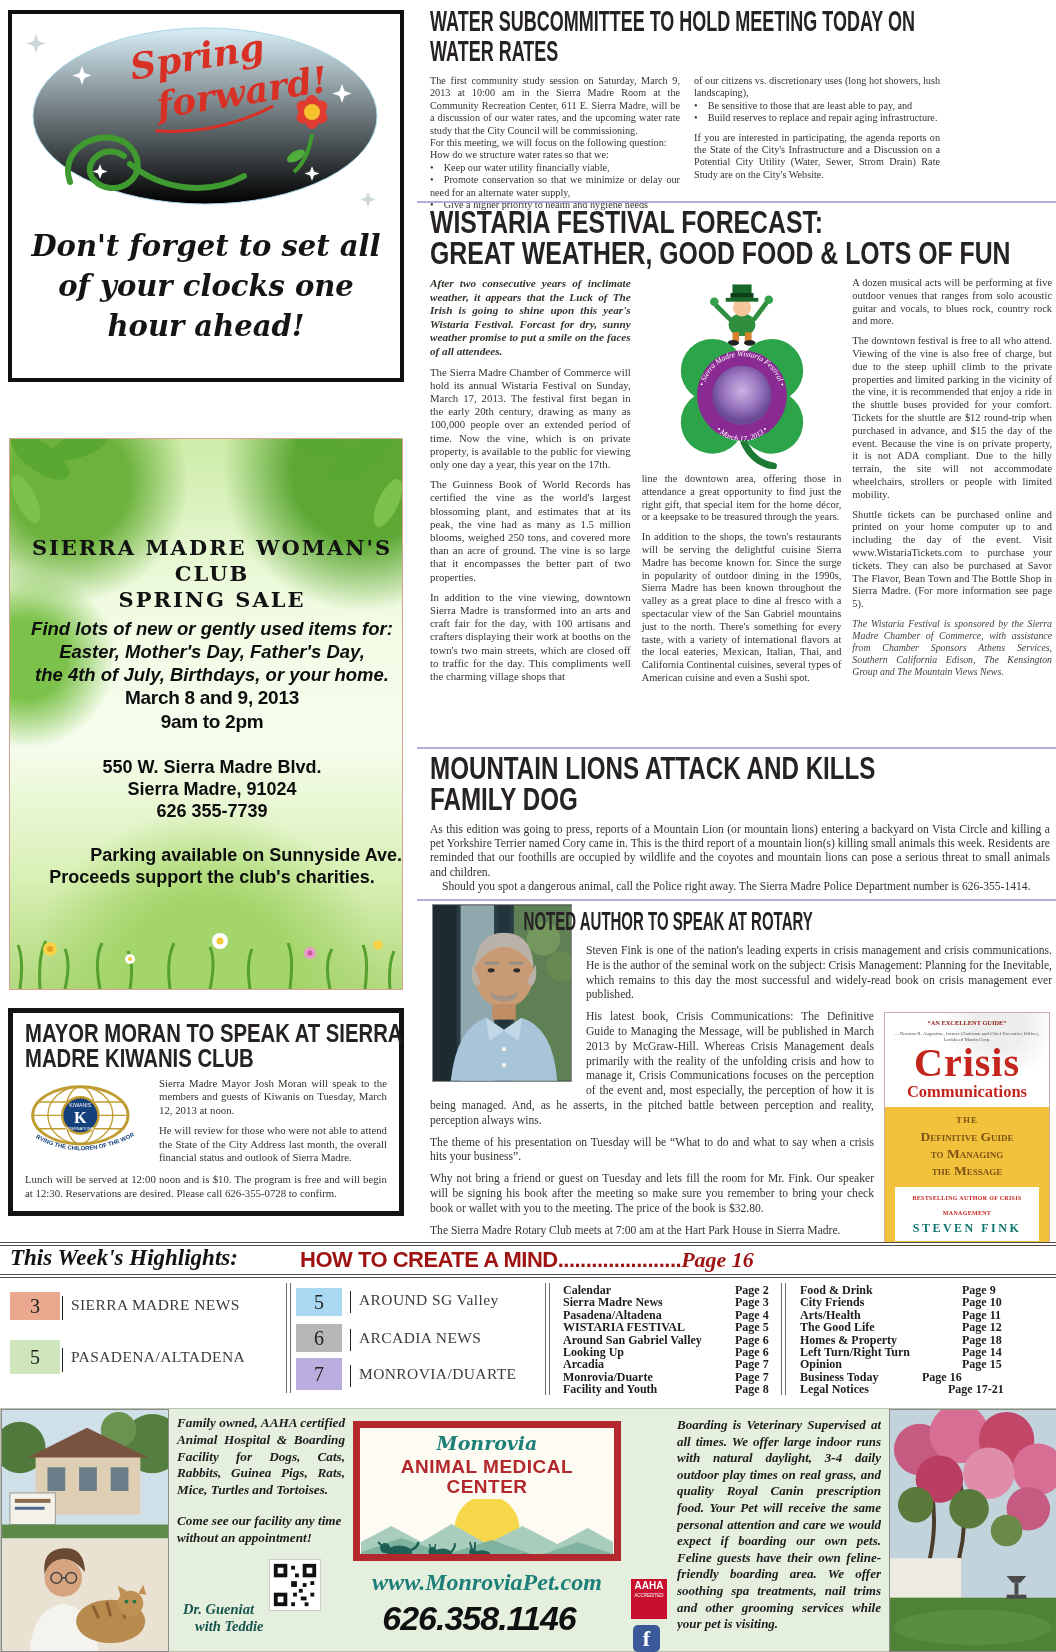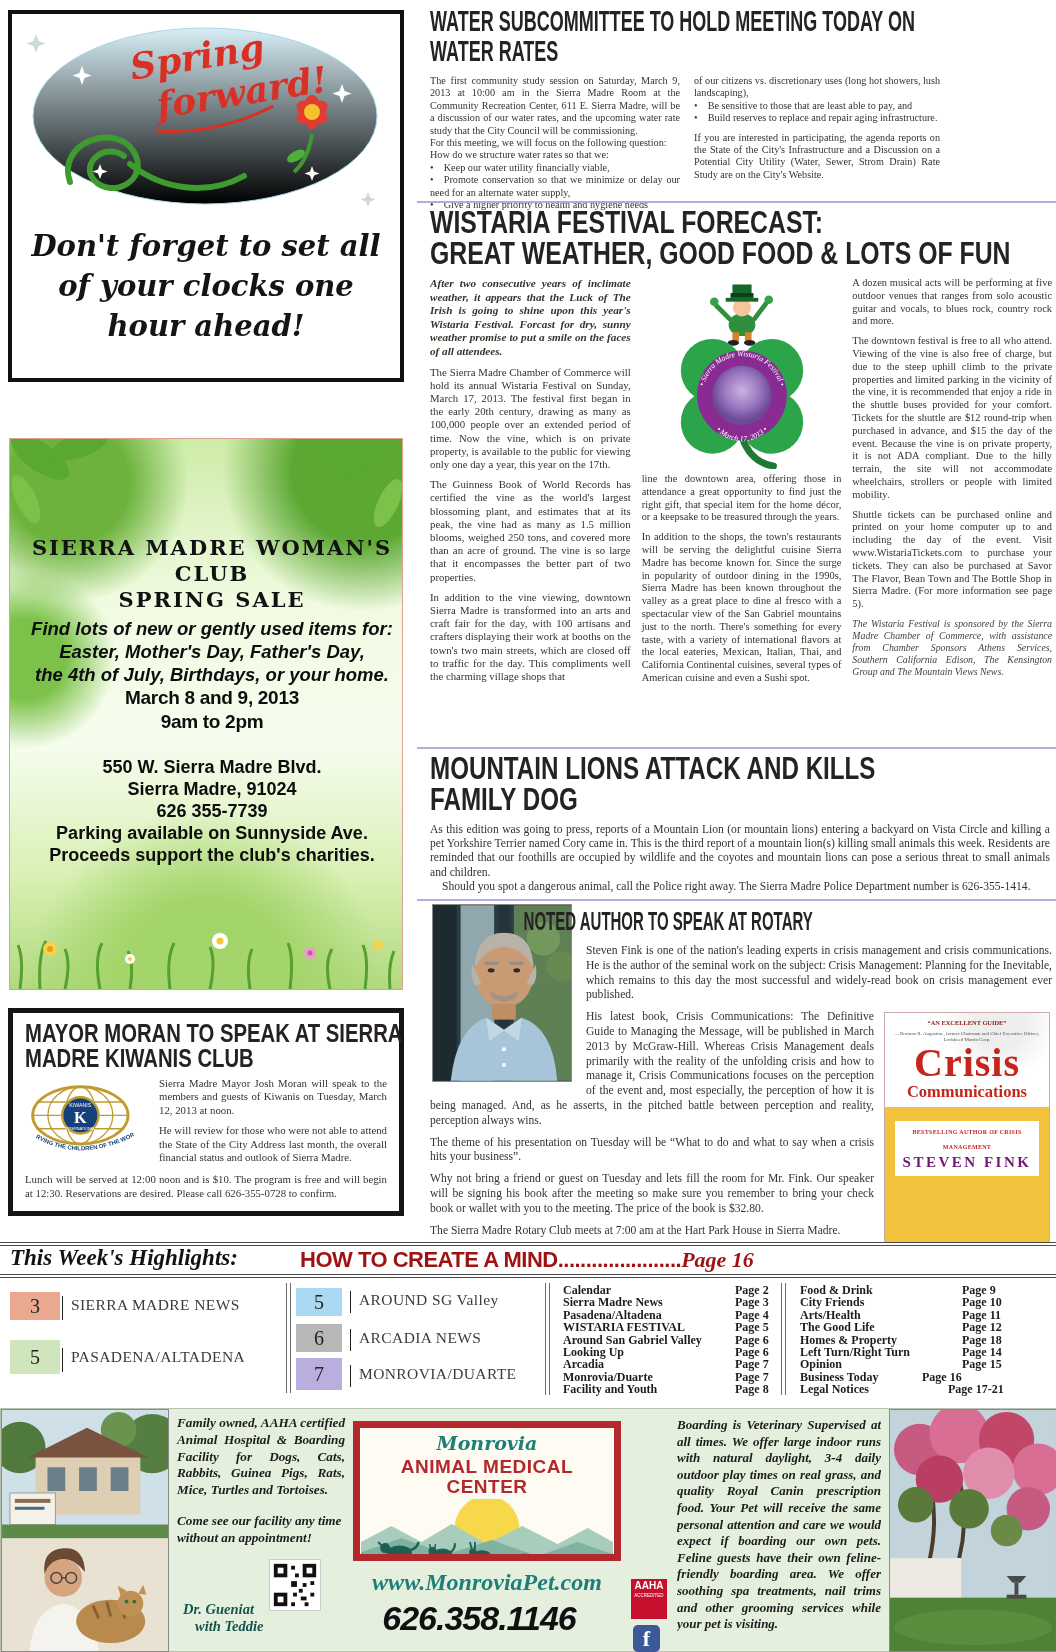--- a/index.html
+++ b/index.html
@@ -59,21 +59,21 @@
   .bc-blurb { font-size:6.4px; font-weight:bold; color:#8a1a12; }
   .bc-attr { font-size:5px; color:#555; line-height:6px; }
   .bc-t1 { font-size:40px; line-height:40px; font-weight:bold; color:#c4251d; letter-spacing:1px; }
   .bc-t2 { font-size:16.5px; line-height:17px; font-weight:bold; color:#c4251d; }
   .bc-bottom { height:138px; background:#f3c23c; padding:6px 10px 0 10px; text-align:center; }
   .bc-sub { color:#7c5416; font-weight:bold; }
   .bc-sub .s1 { font-size:9px; letter-spacing:1px; }
   .bc-sub .s2 { font-size:13.5px; line-height:17px; font-variant:small-caps; }
   .bc-panel { background:#fff; margin-top:8px; padding:4px 2px 6px 2px; }
   .bc-tag { font-size:6px; font-weight:bold; color:#c4251d; letter-spacing:.3px; }
-  .bc-author { font-size:15px; font-weight:bold; color:#701a75; letter-spacing:2.5px; }
+  .bc-author { font-size:12px; font-weight:bold; color:#0f766e; letter-spacing:2.5px; }
 
   
   #spring-ad { left:8px; top:10px; width:396px; height:372px; border:4px solid #101010; background:#fff; }
   .spring-msg { text-align:center; font-weight:bold; font-style:italic; font-size:29px; line-height:40px;
                 color:#141414; margin-top:8px; font-family:"DejaVu Serif", serif; }
 
   
   #club-ad { left:9px; top:438px; width:394px; height:552px; border:1px solid #dba293; overflow:hidden;
     background:
       radial-gradient(circle at 15% 8%, #6cb23c 0 60px, rgba(108,178,60,0) 120px),
@@ -319,20 +319,26 @@
   <p class="just" style="margin-top:10px;">Steven Fink is one of the nation's leading experts in crisis management and crisis communications. He is the author of the seminal work on the subject: Crisis Management: Planning for the Inevitable, which remains to this day the most successful and widely-read book on crisis management ever published.</p>
   <p class="pgap just">
     <span class="book">
       <span class="bc-top" style="display:block;">
         <span class="bc-blurb" style="display:block;">“AN EXCELLENT GUIDE”</span>
         <span class="bc-attr" style="display:block;">—Norman R. Augustine, former Chairman and Chief Executive Officer, Lockheed Martin Corp.</span>
         <span class="bc-t1" style="display:block;">Crisis</span>
         <span class="bc-t2" style="display:block;">Communications</span>
       </span>
       <span class="bc-bottom" style="display:block;">
+        <span class="bc-sub" style="display:block;">
+          <span class="s1" style="display:block;">THE</span>
+          <span class="s2" style="display:block;">Definitive Guide</span>
+          <span class="s2" style="display:block;">to Managing</span>
+          <span class="s2" style="display:block;">the Message</span>
+        </span>
         <span class="bc-panel" style="display:block;">
           <span class="bc-tag" style="display:block;">BESTSELLING AUTHOR OF CRISIS MANAGEMENT</span>
           <span class="bc-author" style="display:block;">STEVEN FINK</span>
         </span>
       </span>
     </span>
     <span>His latest book, Crisis Communications: The Definitive Guide to Managing the Message, will be published in March 2013 by McGraw-Hill. Whereas Crisis Management deals primarily with the reality of the unfolding crisis and how to manage it, Crisis Communications focuses on the perception of the event and, most especially, the perception of how it is being managed. And, as he asserts, in the pitched battle between perception and reality, perception always wins.</span>
   </p>
   <p class="pgap just">The theme of his presentation on Tuesday will be “What to do and what to say when a crisis hits your business”.</p>
   <p class="pgap just">Why not bring a friend or guest on  Tuesday and lets fill the room for Mr. Fink. Our speaker will be signing his book after the meeting so make sure you remember to bring your check book or wallet with you to the meeting. The price of the book is $32.80.</p>
@@ -356,21 +362,21 @@
     <div class="club-title">SIERRA MADRE WOMAN'S CLUB</div>
     <div class="club-title">SPRING SALE</div>
     <div class="club-sub" style="margin-top:4px;">Find lots of new or gently used items for:</div>
     <div class="club-sub">Easter, Mother's Day, Father's Day,</div>
     <div class="club-sub">the 4th of July, Birthdays, or your home.</div>
     <div class="club-big">March 8 and 9, 2013</div>
     <div class="club-big">9am to 2pm</div>
     <div class="club-mid" style="margin-top:22px;">550 W. Sierra Madre Blvd.</div>
     <div class="club-mid">Sierra Madre, 91024</div>
     <div class="club-mid">626 355-7739</div>
-    <div class="club-mid" style="">Parking available on Sunnyside Ave.</div>
+    <div class="club-mid" style="margin-top:22px;text-align:right;">Parking available on Sunnyside Ave.</div>
     <div class="club-mid">Proceeds support the club's charities.</div>
   </div>
   <svg class="abs" style="left:0;bottom:0;" width="392" height="70" viewBox="0 0 392 70">
     <g stroke="#55a02e" stroke-width="3" fill="none">
       <path d="M10,70 q4,-30 -2,-44"></path>
         <path d="M30,70 q-2,-34 6,-48"></path>
         <path d="M55,70 q6,-26 0,-40"></path>
       <path d="M90,70 q-6,-30 2,-46"></path>
         <path d="M120,70 q4,-24 -2,-38"></path>
         <path d="M160,70 q-4,-30 4,-46"></path>

